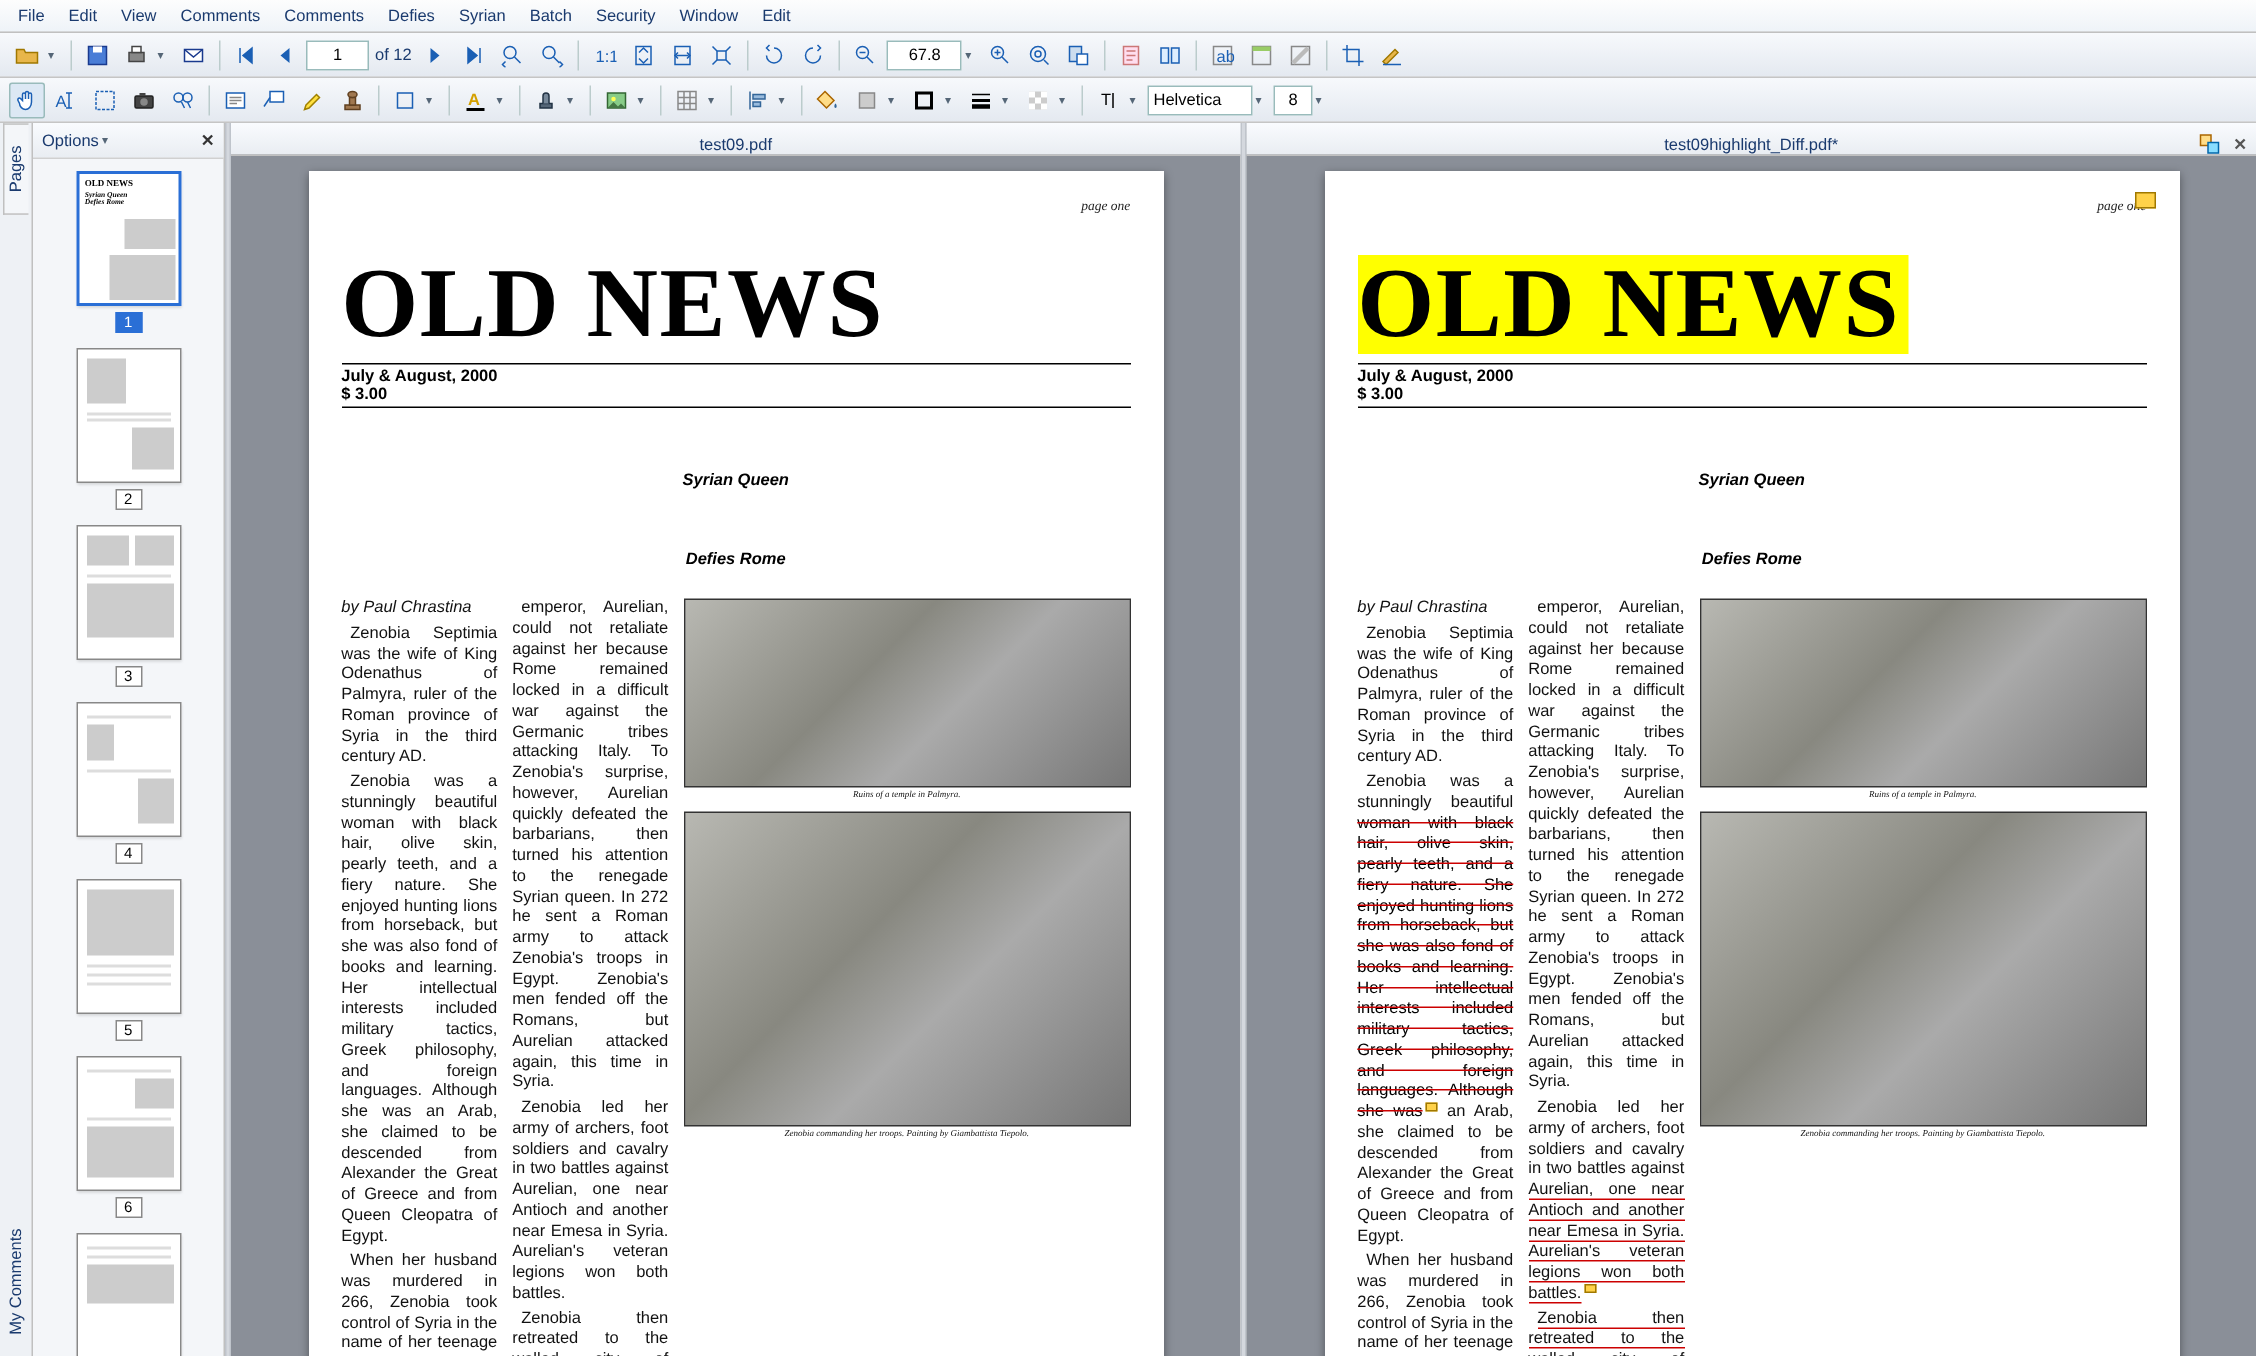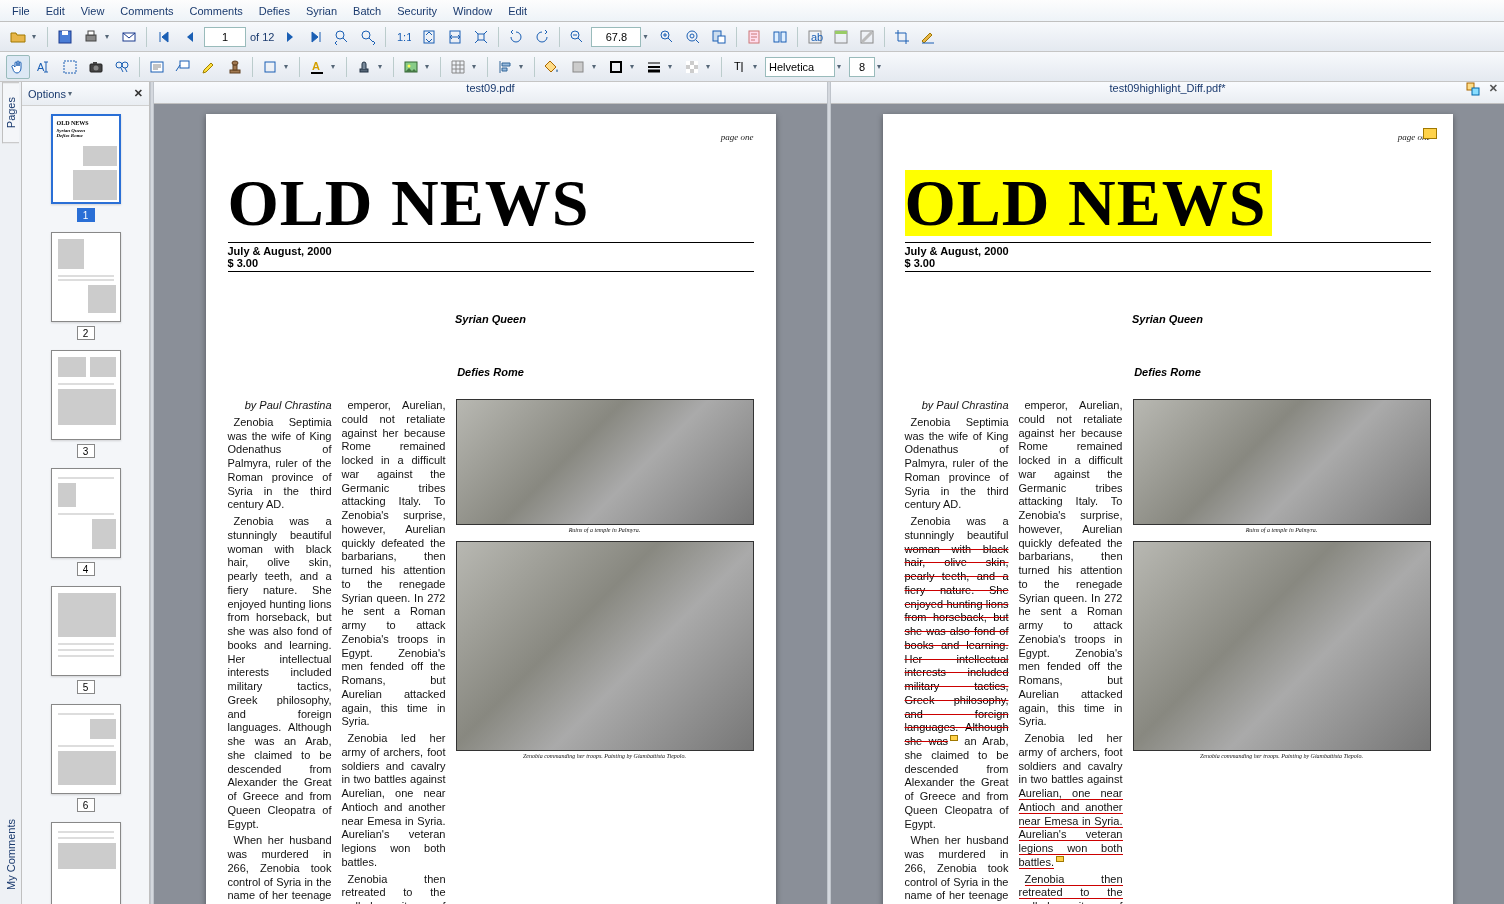--- a/index.html
+++ b/index.html
@@ -24,37 +24,37 @@
 .thumb { width: 72px; display: flex; flex-direction: column; align-items: center; }
 .thumb .pg { width: 70px; height: 90px; background: #fff; border: 1px solid #888; box-shadow: 0 1px 2px rgba(0,0,0,.15); position: relative; overflow: hidden; }
 .thumb.sel .pg { border: 2px solid #2a6fd6; }
 .thumb .num { margin-top: 4px; width: 18px; height: 14px; border: 1px solid #888; background: #fff; display: flex; align-items: center; justify-content: center; font-size: 10px; }
 .thumb.sel .num { background: #2a6fd6; color: #fff; border-color: #2a6fd6; }
 .thumb .tline { position: absolute; left: 6px; right: 6px; height: 2px; background: #ddd; }
 .thumb .timg { position: absolute; background: #ccc; }
 .splitter-v { width: 4px; background: #d4d8de; cursor: col-resize; border-left:1px solid #bfc4cb; border-right:1px solid #bfc4cb; }
 .docs { flex: 1; display: flex; }
 .doc-col { flex: 1; display: flex; flex-direction: column; background: #8a8f98; min-width: 0; }
-.doc-tab { height: 22px; background: linear-gradient(#f9fbfe,#e9edf2); border-bottom: 1px solid #c0c0c0; display: flex; align-items: flex-start; justify-content: center; position: relative; color: #1a3a6e; }
+.doc-tab { height: 22px; background: linear-gradient(#f9fbfe,#e9edf2); border-bottom: 1px solid #c0c0c0; display: flex; align-items: flex-end; justify-content: center; position: relative; color: #1a3a6e; }
 .doc-tab .close { position: absolute; right: 6px; font-weight: bold; color: #555; }
 .doc-tab .swap { position: absolute; right: 24px; width:14px; height:14px; }
 .doc-view { flex: 1; background: #8a8f98; overflow: auto; position: relative; padding: 10px 14px; }
 .doc-view::-webkit-scrollbar { width: 16px; }
 .doc-view::-webkit-scrollbar-track { background: #e8e8e8; }
 .doc-view::-webkit-scrollbar-thumb { background: #c4c9d0; border: 1px solid #9aa; }
 .page { background: #fff; box-shadow: 0 2px 6px rgba(0,0,0,.4); margin: 0 auto; padding: 18px 22px 22px; position: relative; width: 570px; }
 .page .pnum { text-align: right; font-style: italic; font-size: 9px; font-family: Georgia, serif; color: #222; }
 .masthead { font-family: Georgia, 'Times New Roman', serif; font-weight: bold; font-size: 66px; text-align: left; letter-spacing: 1px; line-height: 1; margin-top: 28px; }
 .masthead.hl { background: #ffff00; display: inline-block; padding-right: 6px; }
 .rules { border-top: 1.5px solid #000; border-bottom: 1.5px solid #000; margin: 6px 0 2px; padding: 2px 0; display: flex; justify-content: space-between; font-family: Georgia, serif; font-size: 8px; font-weight: bold; flex-direction: column; }
 .headline { font-family: Georgia, 'Times New Roman', serif; font-weight: bold; font-style: italic; font-size: 50px; text-align: center; line-height: 1.05; margin: 8px 0 14px; }
 .body-cols { display: flex; gap: 10px; font-family: Georgia, serif; font-size: 6.2px; line-height: 1.25; text-align: justify; color: #111; }
 .col-txt { flex: 0 0 104px; }
 .col-txt p { margin-bottom: 3px; text-indent: 6px; }
-.col-txt .byline { font-style: italic; text-align: right; text-indent: 0; margin-bottom: 3px; }
+.col-txt .byline { font-style: italic; text-align: left; text-indent: 0; margin-bottom: 3px; }
 .col-img { flex: 1; display: flex; flex-direction: column; gap: 6px; }
 .fig { position: relative; }
 .fig .img { width: 100%; background: linear-gradient(135deg,#b8b8b2,#888880 40%,#aaa 60%,#777 100%); border: 1px solid #333; }
 .fig .img.ruins { height: 126px; }
 .fig .img.battle { height: 210px; }
 .fig .cap { font-style: italic; font-size: 6px; text-align: center; margin-top: 2px; font-family: Georgia, serif; }
 .strike-r { text-decoration: line-through; text-decoration-color: #c00; color:#000; }
 .und-r { border-bottom: 1px solid #c00; }
 .note-ic { display:inline-block; width:8px; height:6px; background:#ffd24a; border:1px solid #a07800; vertical-align: top; margin-left:2px; position: relative; }
 .note-top { position:absolute; top:-14px; right:-6px; width:14px; height:11px; background:#ffd24a; border:1px solid #a07800; }

